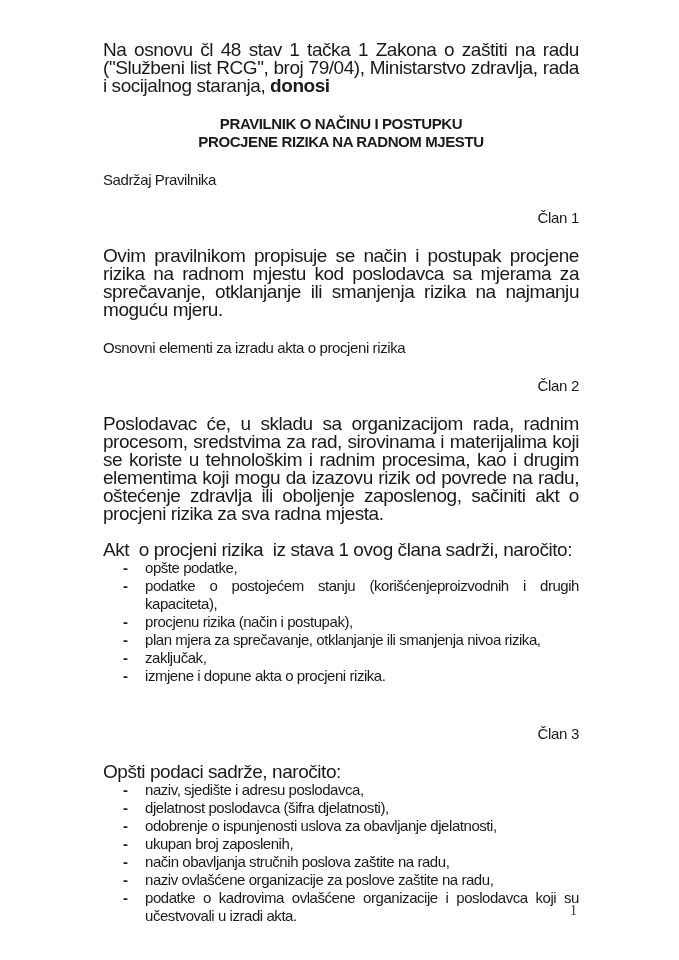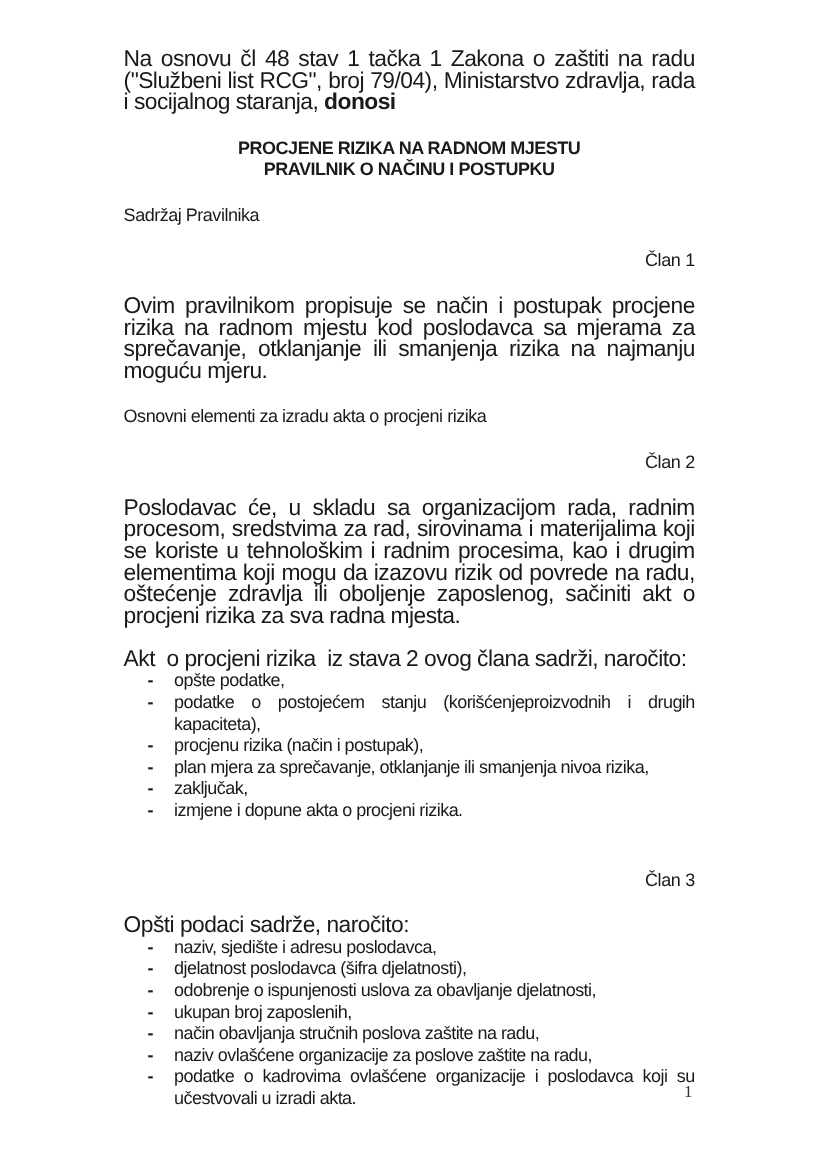--- a/index.html
+++ b/index.html
@@ -92,40 +92,40 @@
   </style>
 </head>
 <body>
 
 <div class="page">
 
   <p class="p txt justify"><span>Na osnovu čl 48 stav 1 tačka 1 Zakona o zaštiti na radu ("Službeni list RCG", broj 79/04), Ministarstvo zdravlja, rada i socijalnog staranja, </span><span class="bold">donosi</span></p>
 
   <div class="gap-20"></div>
 
+  <p class="title">PRAVILNIK O NAČINU I POSTUPKU</p>
   <p class="title">PROCJENE RIZIKA NA RADNOM MJESTU</p>
-  <p class="title">PRAVILNIK O NAČINU I POSTUPKU</p>
 
   <div class="gap-20"></div>
 
   <p class="section-heading">Sadržaj Pravilnika</p>
   <div class="gap-20"></div>
   <p class="article-label">Član 1</p>
   <div class="gap-20"></div>
   <p class="p txt justify">Ovim pravilnikom propisuje se način i postupak procjene rizika na radnom mjestu kod poslodavca sa mjerama za sprečavanje, otklanjanje ili smanjenja rizika na najmanju moguću mjeru.</p>
 
   <div class="gap-20"></div>
 
   <p class="section-heading">Osnovni elementi za izradu akta o procjeni rizika</p>
   <div class="gap-20"></div>
   <p class="article-label">Član 2</p>
   <div class="gap-20"></div>
   <p class="p txt justify">Poslodavac će, u skladu sa organizacijom rada, radnim procesom, sredstvima za rad, sirovinama i materijalima koji se koriste u tehnološkim i radnim procesima, kao i drugim elementima koji mogu da izazovu rizik od povrede na radu, oštećenje zdravlja ili oboljenje zaposlenog, sačiniti akt o procjeni rizika za sva radna mjesta.</p>
   <div class="gap-18"></div>
-  <p class="p txt" style="white-space: pre-wrap;">Akt  o procjeni rizika  iz stava 2 ovog člana sadrži, naročito:</p>
+  <p class="p txt" style="white-space: pre-wrap;">Akt  o procjeni rizika  iz stava 1 ovog člana sadrži, naročito:</p>
   <ul class="dash-list">
     <li><span class="dash">-</span><span>opšte podatke,</span></li>
     <li><span class="dash">-</span><span>podatke o postojećem stanju (korišćenjeproizvodnih i drugih kapaciteta),</span></li>
     <li><span class="dash">-</span><span>procjenu rizika (način i postupak),</span></li>
     <li><span class="dash">-</span><span>plan mjera za sprečavanje, otklanjanje ili smanjenja nivoa rizika,</span></li>
     <li><span class="dash">-</span><span>zaključak,</span></li>
     <li><span class="dash">-</span><span>izmjene i dopune akta o procjeni rizika.</span></li>
   </ul>
 
   <div class="gap-20"></div>

